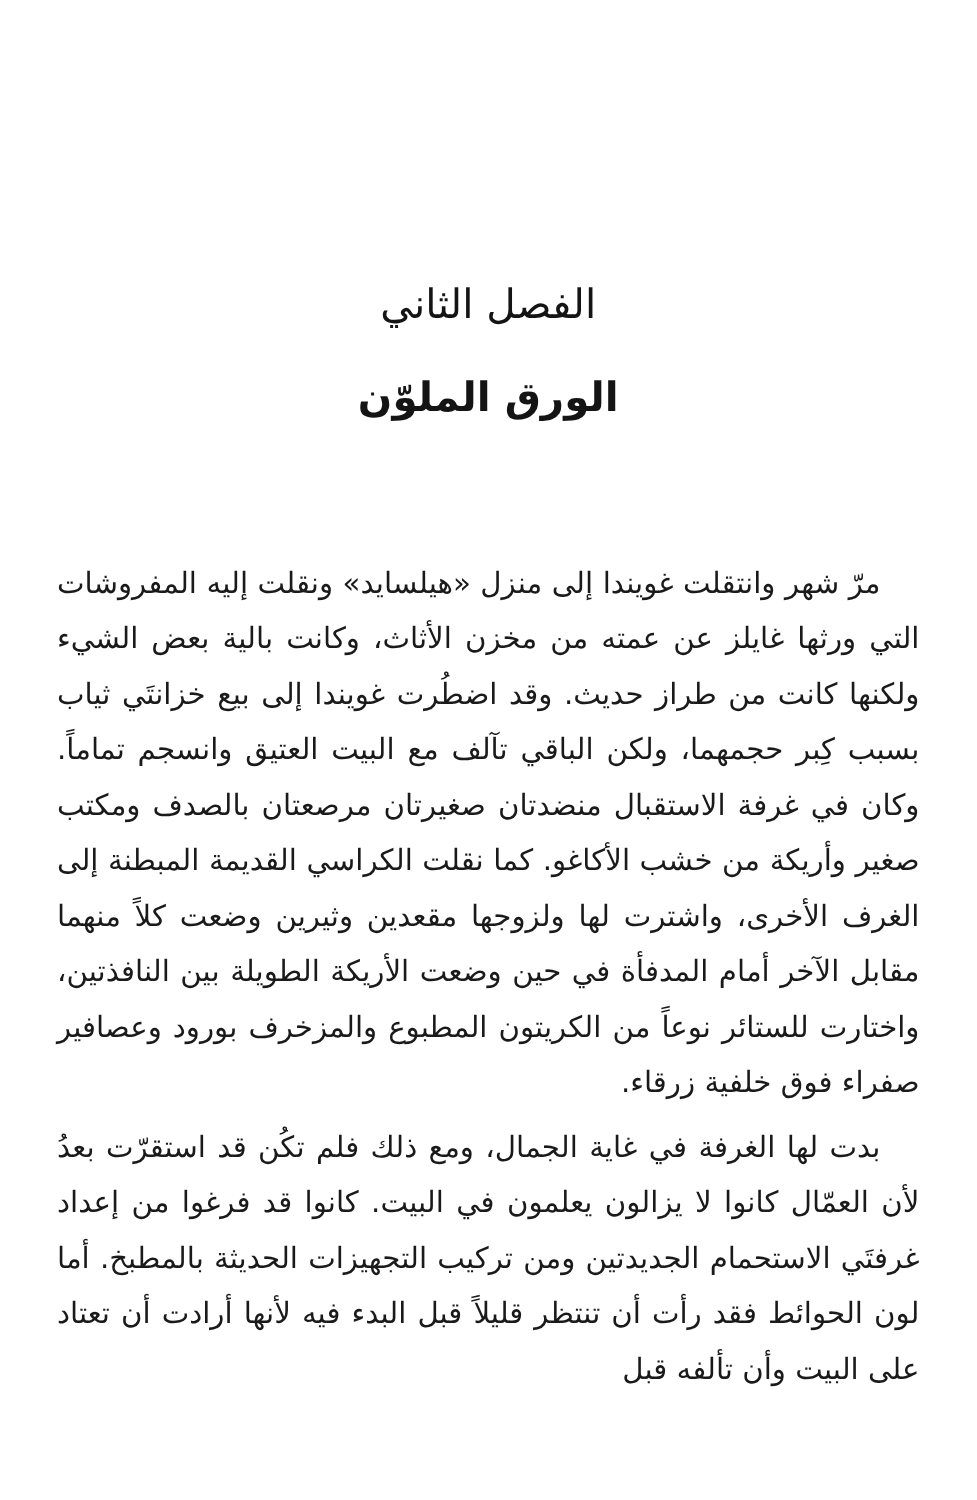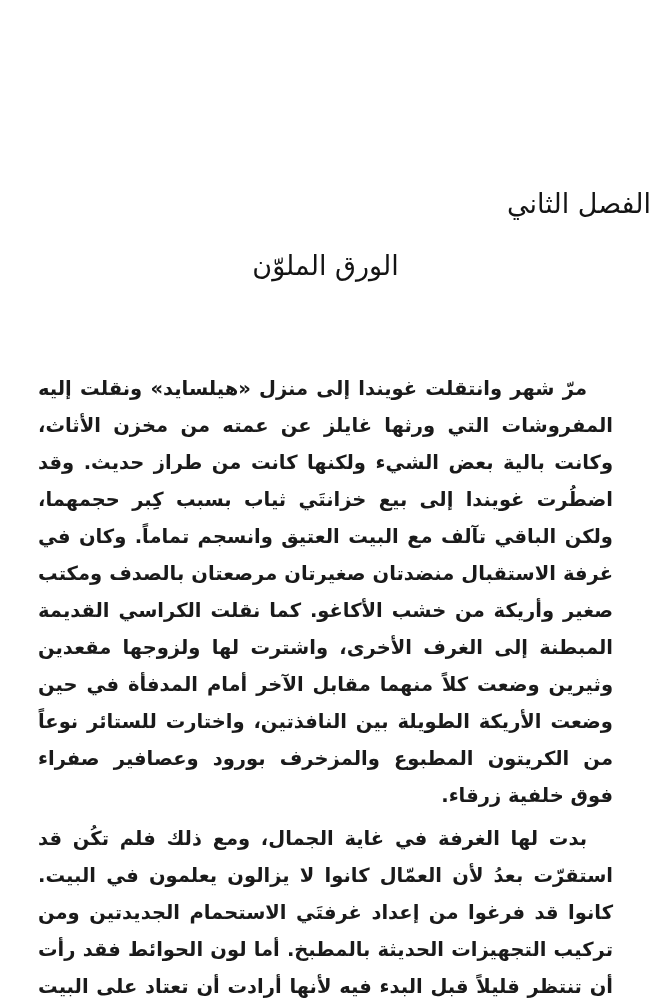--- a/index.html
+++ b/index.html
@@ -16,52 +16,52 @@
     direction: rtl;
     font-family: "DejaVu Sans", sans-serif;
     color: #181818;
   }
   .chapter-title {
     position: absolute;
     top: 188px;
     left: 0;
     right: 0;
     margin: 0;
+    text-align: center;
     font-size: 27px;
     font-weight: normal;
     letter-spacing: 0.5px;
     color: #141414;
   }
   .chapter-subtitle {
     position: absolute;
     top: 250px;
     left: 0;
     right: 0;
     margin: 0;
     text-align: center;
     font-size: 27px;
-    font-weight: normal;
+    font-weight: bold;
     letter-spacing: 0.5px;
     color: #141414;
   }
   .body-text {
     position: absolute;
     top: 370px;
     right: 38px;
     width: 575px;
     font-size: 19.5px;
     line-height: 37px;
     text-align: justify;
     text-align-last: right;
     color: #1a1a1a;
   }
   .body-text p {
     margin: 0;
     text-indent: 26px;
-    font-weight: bold;
   }
   .body-text p + p {
     margin-top: 6px;
   }
 </style>
 </head>
 <body>
 
 <div class="page">
   <h1 class="chapter-title">الفصل الثاني</h1>

